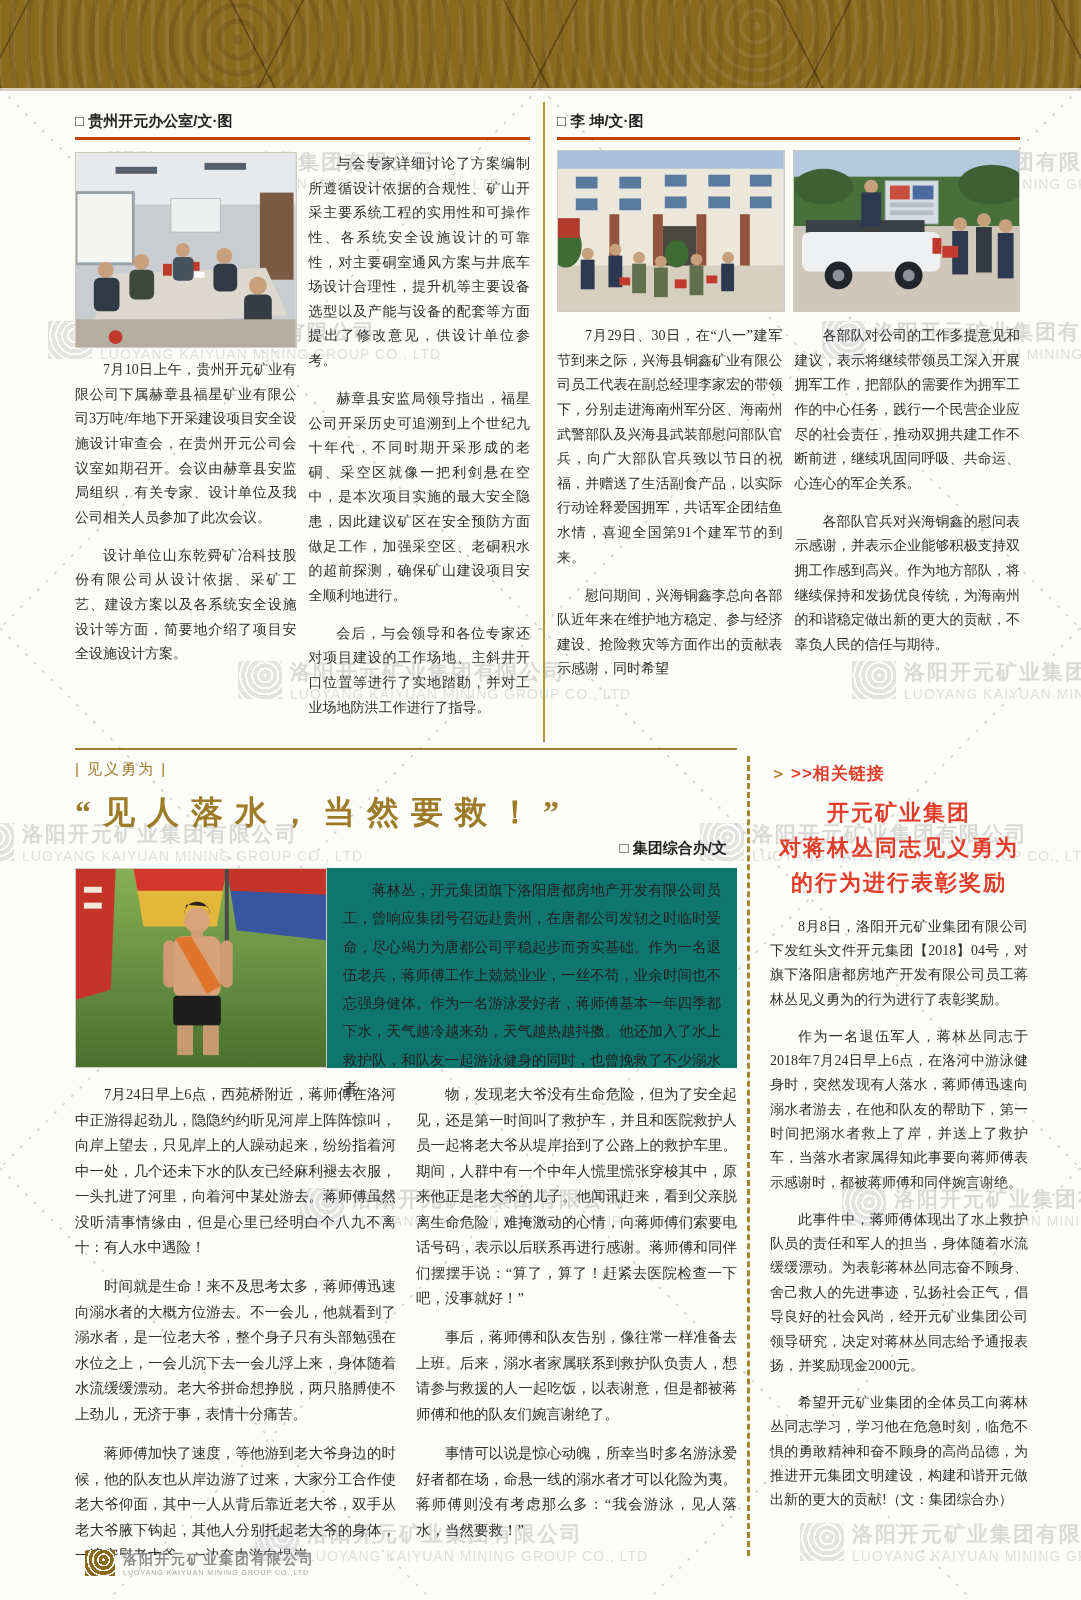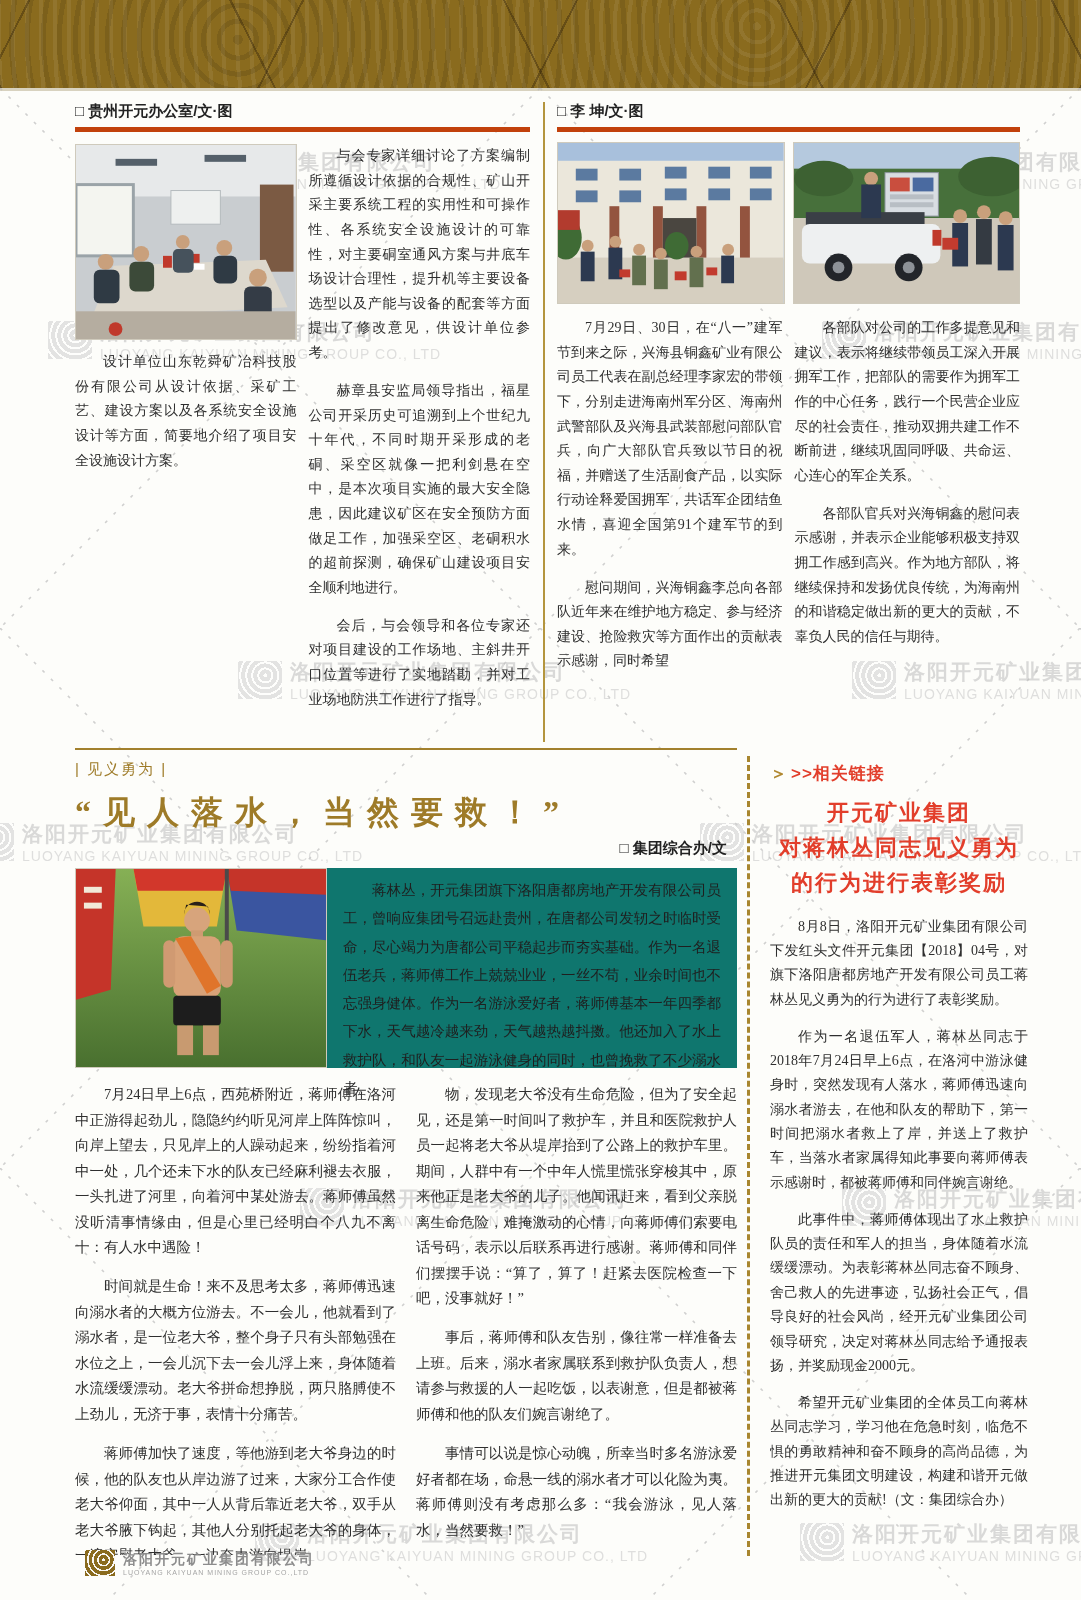--- a/index.html
+++ b/index.html
@@ -26,22 +26,22 @@
   .wm-logo{width:44px;height:38px;background:repeating-radial-gradient(circle at 62% 38%, #ffffff 0 2px, #cfcfcf 2px 6px);}
   .wm-cn{font-size:21px;font-weight:bold;color:#bdbdbd;letter-spacing:2px;font-family:"Liberation Sans",sans-serif;}
   .wm-en{font-size:14px;color:#c6c6c6;letter-spacing:1px;font-family:"Liberation Sans",sans-serif;}
   
   .article-top{position:absolute;top:102px;height:642px;overflow:hidden;}
   .art-left{left:75px;width:455px;}
   .art-right{left:557px;width:463px;}
   .v-divider{position:absolute;left:543px;top:102px;width:2px;height:640px;background:#b4953e;}
   .headline{font-weight:bold;color:#9e7b28;text-align:center;font-size:29px;letter-spacing:9px;line-height:1.9;}
   .byline-row{display:flex;align-items:flex-end;font-family:"Liberation Sans",sans-serif;
-    font-weight:bold;font-size:15px;color:#222;border-bottom:5px solid #c2410c;
-    padding-bottom:6px;}
+    font-weight:bold;font-size:15px;color:#222;border-bottom:3px solid #c2410c;
+    padding-bottom:6px;margin-top:10px;}
   .cols{display:flex;gap:12px;margin-top:12px;}
   .col{flex:1;min-width:0;}
   .body-text p{margin:0 0 0.95em 0;text-indent:2em;text-align:justify;font-size:14px;line-height:1.76;}
   .photo{width:100%;overflow:hidden;border:1px solid #cfcabc;box-sizing:border-box;background:#ddd;}
   .photo svg{display:block;width:100%;height:100%;}
   
   .h-divider{position:absolute;left:75px;top:748px;width:662px;height:2px;background:#a2802d;}
   .feature{position:absolute;left:75px;top:760px;width:662px;height:795px;overflow:hidden;}
   .feature-tag{color:#9e7b28;font-size:15px;font-family:"Liberation Sans",sans-serif;letter-spacing:2px;}
   .feature-headline{font-weight:bold;color:#9e7b28;font-size:32px;letter-spacing:12px;margin-top:12px;}
@@ -210,20 +210,21 @@
             <circle cx="150" cy="104" r="8" fill="#c9a07c"></circle>
               <rect x="139" y="112" width="24" height="28" rx="6" fill="#2f3a44"></rect>
             <circle cx="184" cy="134" r="9" fill="#c9a07c"></circle>
               <rect x="170" y="143" width="28" height="40" rx="6" fill="#343c46"></rect>
             <circle cx="108" cy="98" r="7" fill="#c9a07c"></circle>
               <rect x="98" y="105" width="21" height="24" rx="5" fill="#46525c"></rect>
             <rect x="0" y="168" width="222" height="28" fill="#b5ada0"></rect>
             <circle cx="40" cy="186" r="7" fill="#c0392b"></circle>
           </svg>
         </div>
+        <p>7月10日上午，贵州开元矿业有限公司下属赫章县福星矿业有限公司3万吨/年地下开采建设项目安全设施设计审查会，在贵州开元公司会议室如期召开。会议由赫章县安监局组织，有关专家、设计单位及我公司相关人员参加了此次会议。</p>
         <p>设计单位山东乾舜矿冶科技股份有限公司从设计依据、采矿工艺、建设方案以及各系统安全设施设计等方面，简要地介绍了项目安全设施设计方案。</p>
       </div>
       <div class="col">
         <p>与会专家详细讨论了方案编制所遵循设计依据的合规性、矿山开采主要系统工程的实用性和可操作性、各系统安全设施设计的可靠性，对主要硐室通风方案与井底车场设计合理性，提升机等主要设备选型以及产能与设备的配套等方面提出了修改意见，供设计单位参考。</p>
         <p>赫章县安监局领导指出，福星公司开采历史可追溯到上个世纪九十年代，不同时期开采形成的老硐、采空区就像一把利剑悬在空中，是本次项目实施的最大安全隐患，因此建议矿区在安全预防方面做足工作，加强采空区、老硐积水的超前探测，确保矿山建设项目安全顺利地进行。</p>
         <p>会后，与会领导和各位专家还对项目建设的工作场地、主斜井开口位置等进行了实地踏勘，并对工业场地防洪工作进行了指导。</p>
       </div>
     </div>
   </div>
 

